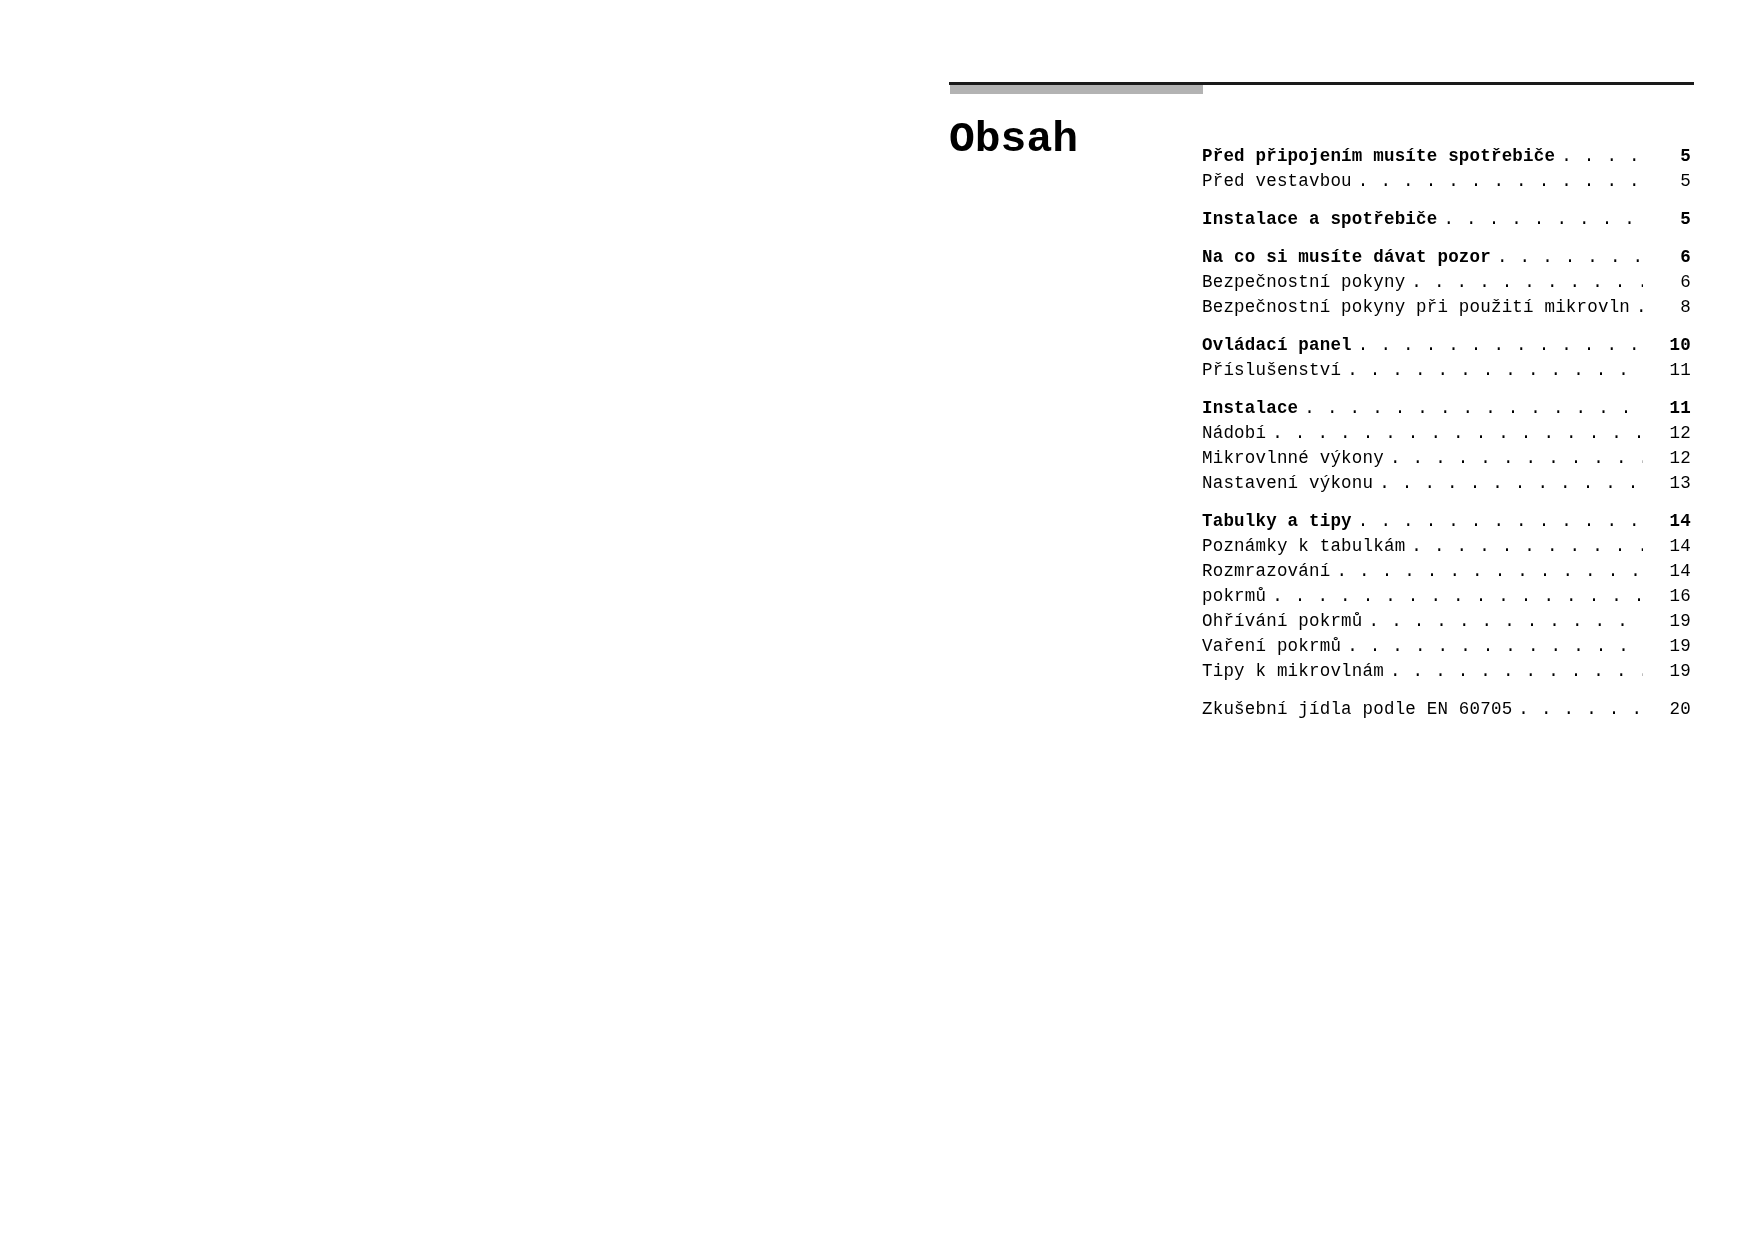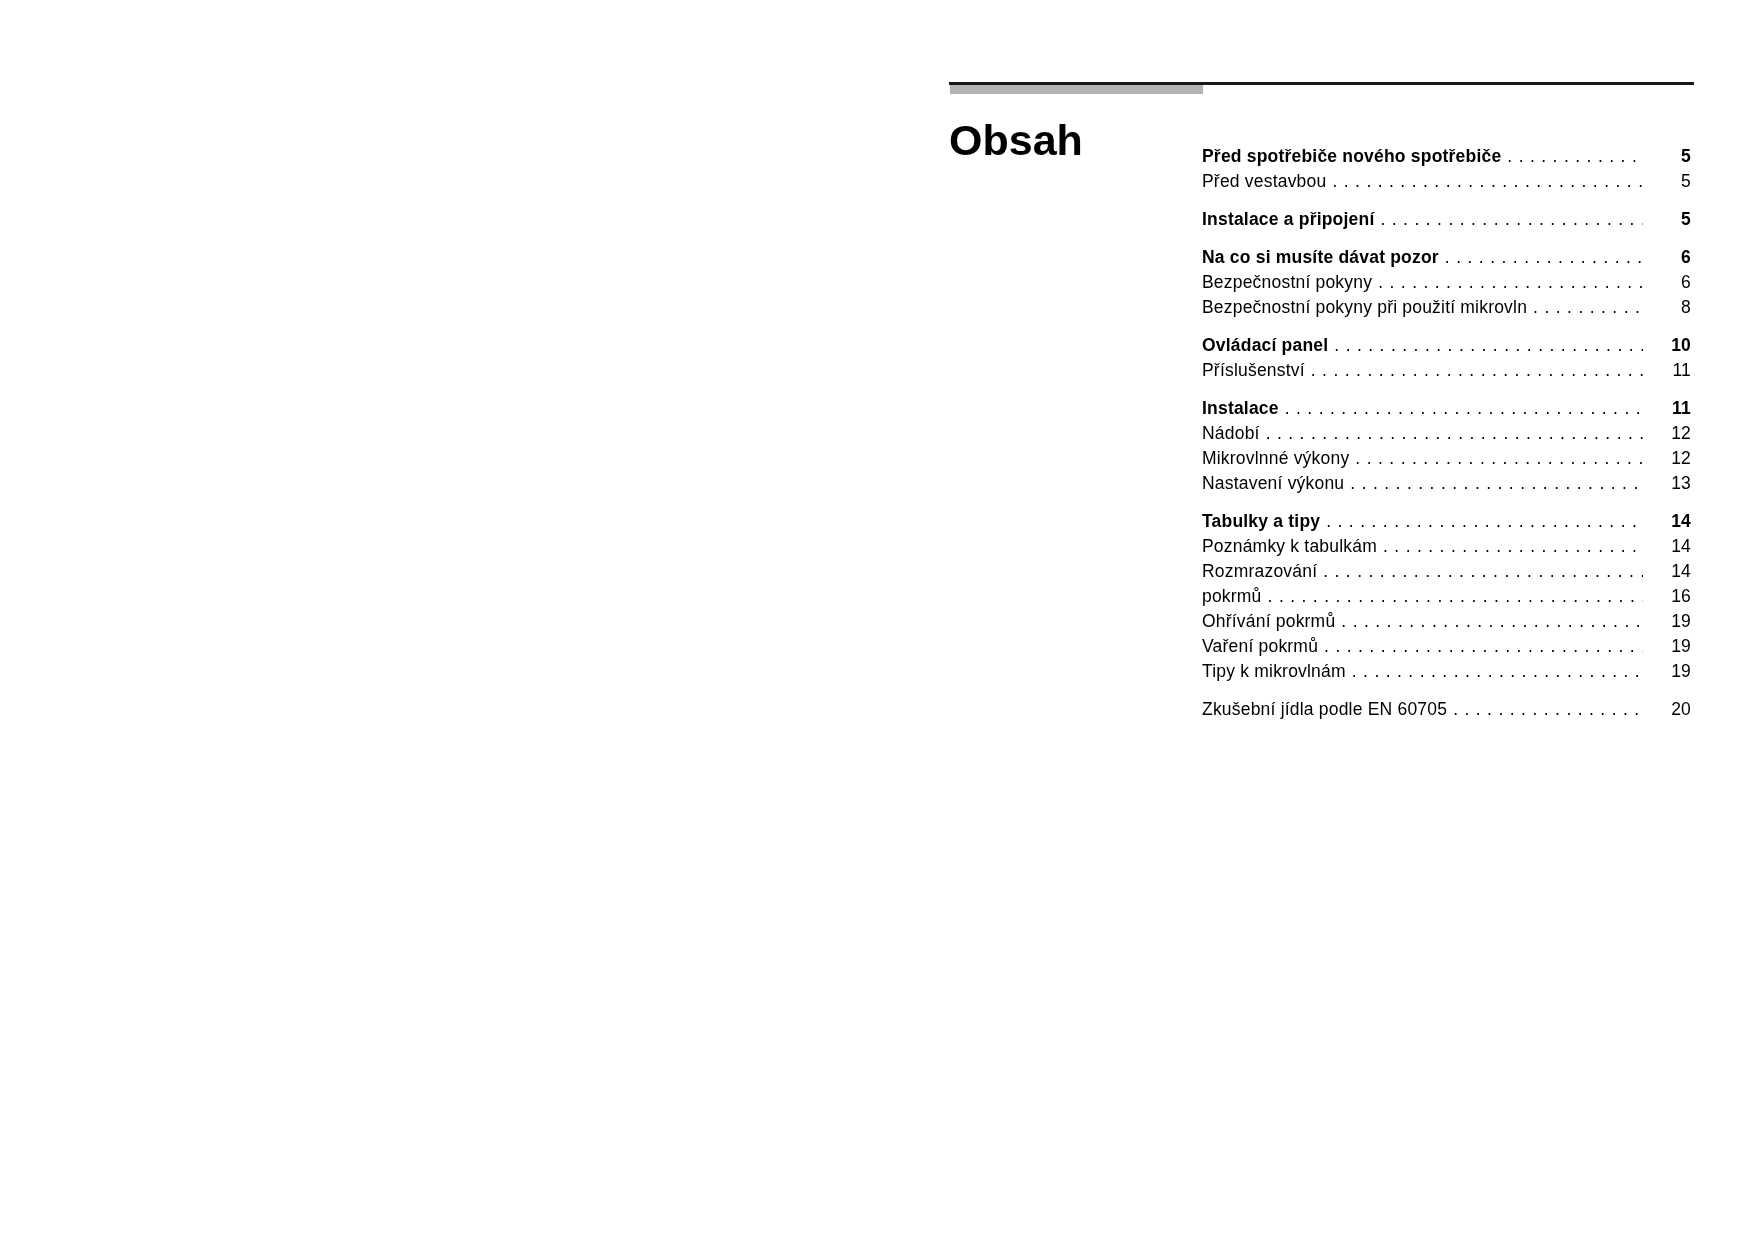--- a/index.html
+++ b/index.html
@@ -5,21 +5,21 @@
   html, body {
     margin: 0;
     padding: 0;
     background: #ffffff;
   }
   .page {
     position: relative;
     width: 1754px;
     height: 1060px;
     background: #ffffff;
-    font-family: Liberation Sans, sans-serif;
+    font-family: Liberation Mono, monospace;
     color: #000000;
     overflow: hidden;
   }
   .header-rule {
     position: absolute;
     left: 949px;
     top: 82px;
     width: 745px;
     height: 3px;
     background: #1a1a1a;
@@ -88,31 +88,31 @@
 
 <div class="page">
 
   <div class="header-rule"></div>
   <div class="accent-bar"></div>
 
   <h1 class="page-title">Obsah</h1>
 
   <div class="toc">
       <div class="row section">
-    <span class="label">Před spotřebiče nového spotřebiče</span>
+    <span class="label">Před připojením musíte spotřebiče</span>
     <span class="leader">. . . . . . . . . . . . . . . . . . . . . . . . . . . . . . . . . . . . . . . . . . . . . . . . . . . . . . . . . . . . . . . . . . . . . . . . . . . . . . . . </span>
     <span class="pnum">5</span>
   </div>
       <div class="row">
     <span class="label">Před vestavbou</span>
     <span class="leader">. . . . . . . . . . . . . . . . . . . . . . . . . . . . . . . . . . . . . . . . . . . . . . . . . . . . . . . . . . . . . . . . . . . . . . . . . . . . . . . . </span>
     <span class="pnum">5</span>
   </div>
       <div class="row section gap">
-    <span class="label">Instalace a připojení</span>
+    <span class="label">Instalace a spotřebiče</span>
     <span class="leader">. . . . . . . . . . . . . . . . . . . . . . . . . . . . . . . . . . . . . . . . . . . . . . . . . . . . . . . . . . . . . . . . . . . . . . . . . . . . . . . . </span>
     <span class="pnum">5</span>
   </div>
       <div class="row section gap">
     <span class="label">Na co si musíte dávat pozor</span>
     <span class="leader">. . . . . . . . . . . . . . . . . . . . . . . . . . . . . . . . . . . . . . . . . . . . . . . . . . . . . . . . . . . . . . . . . . . . . . . . . . . . . . . . </span>
     <span class="pnum">6</span>
   </div>
       <div class="row">
     <span class="label">Bezpečnostní pokyny</span>

